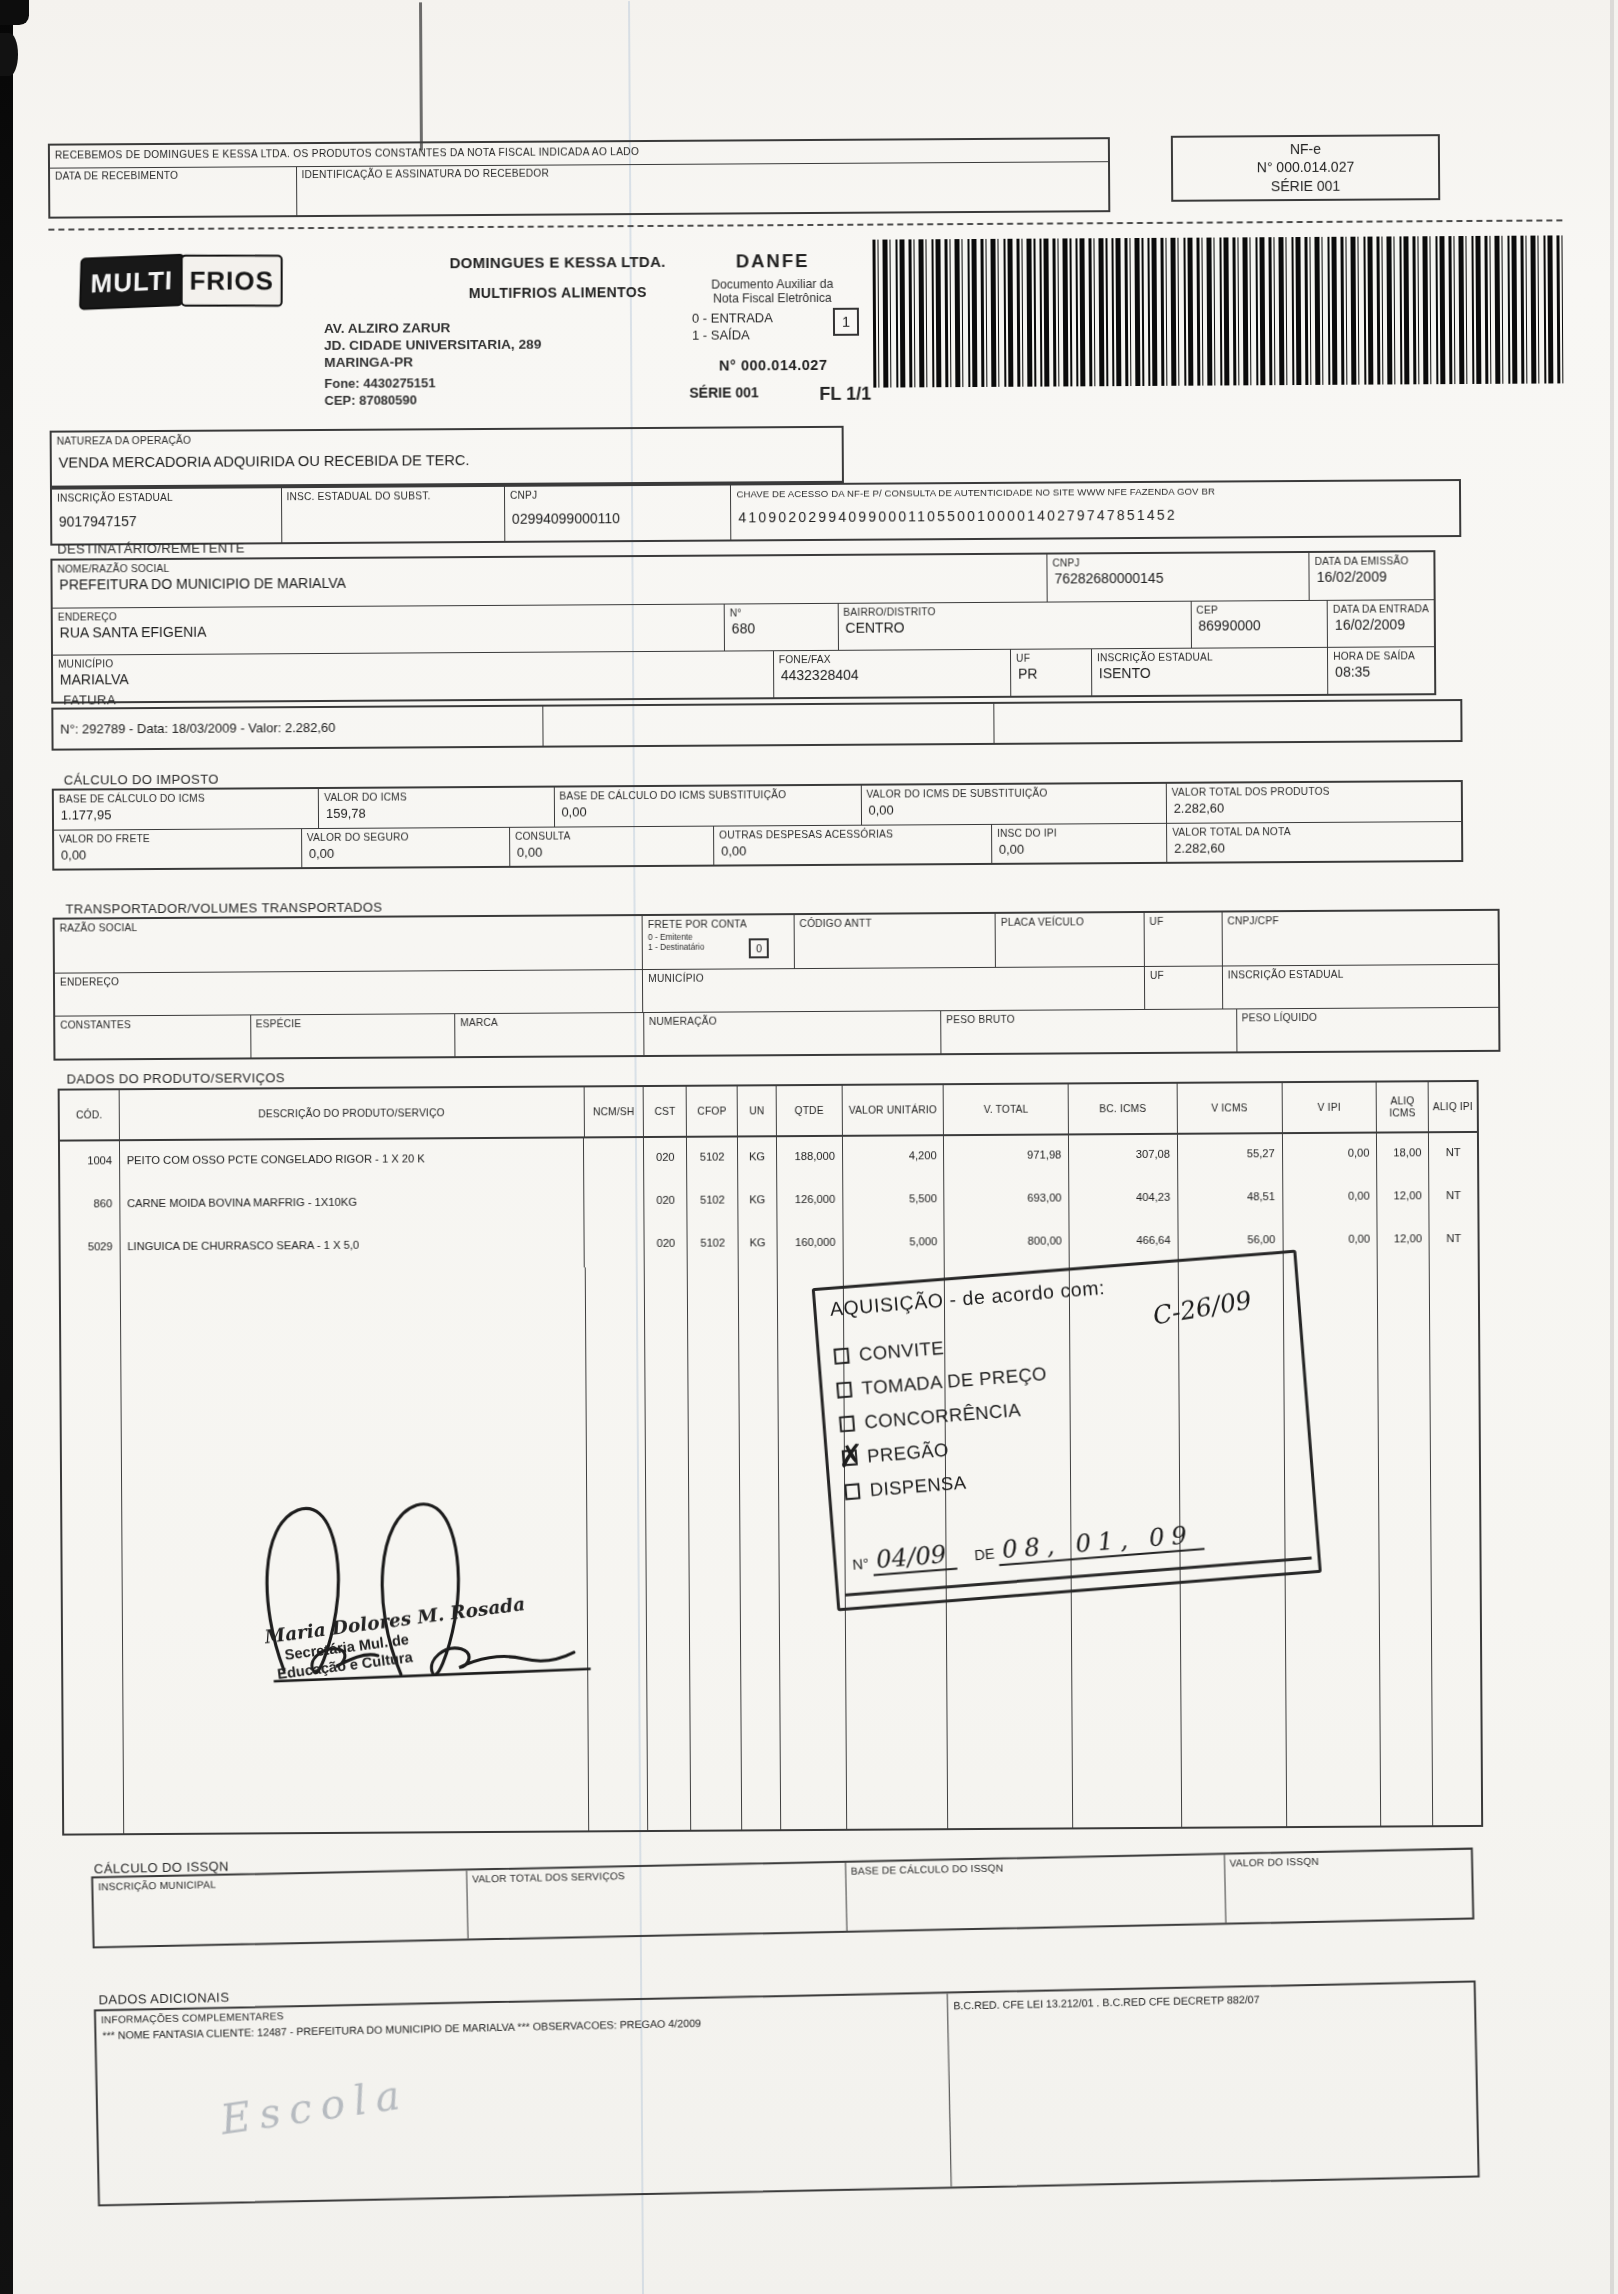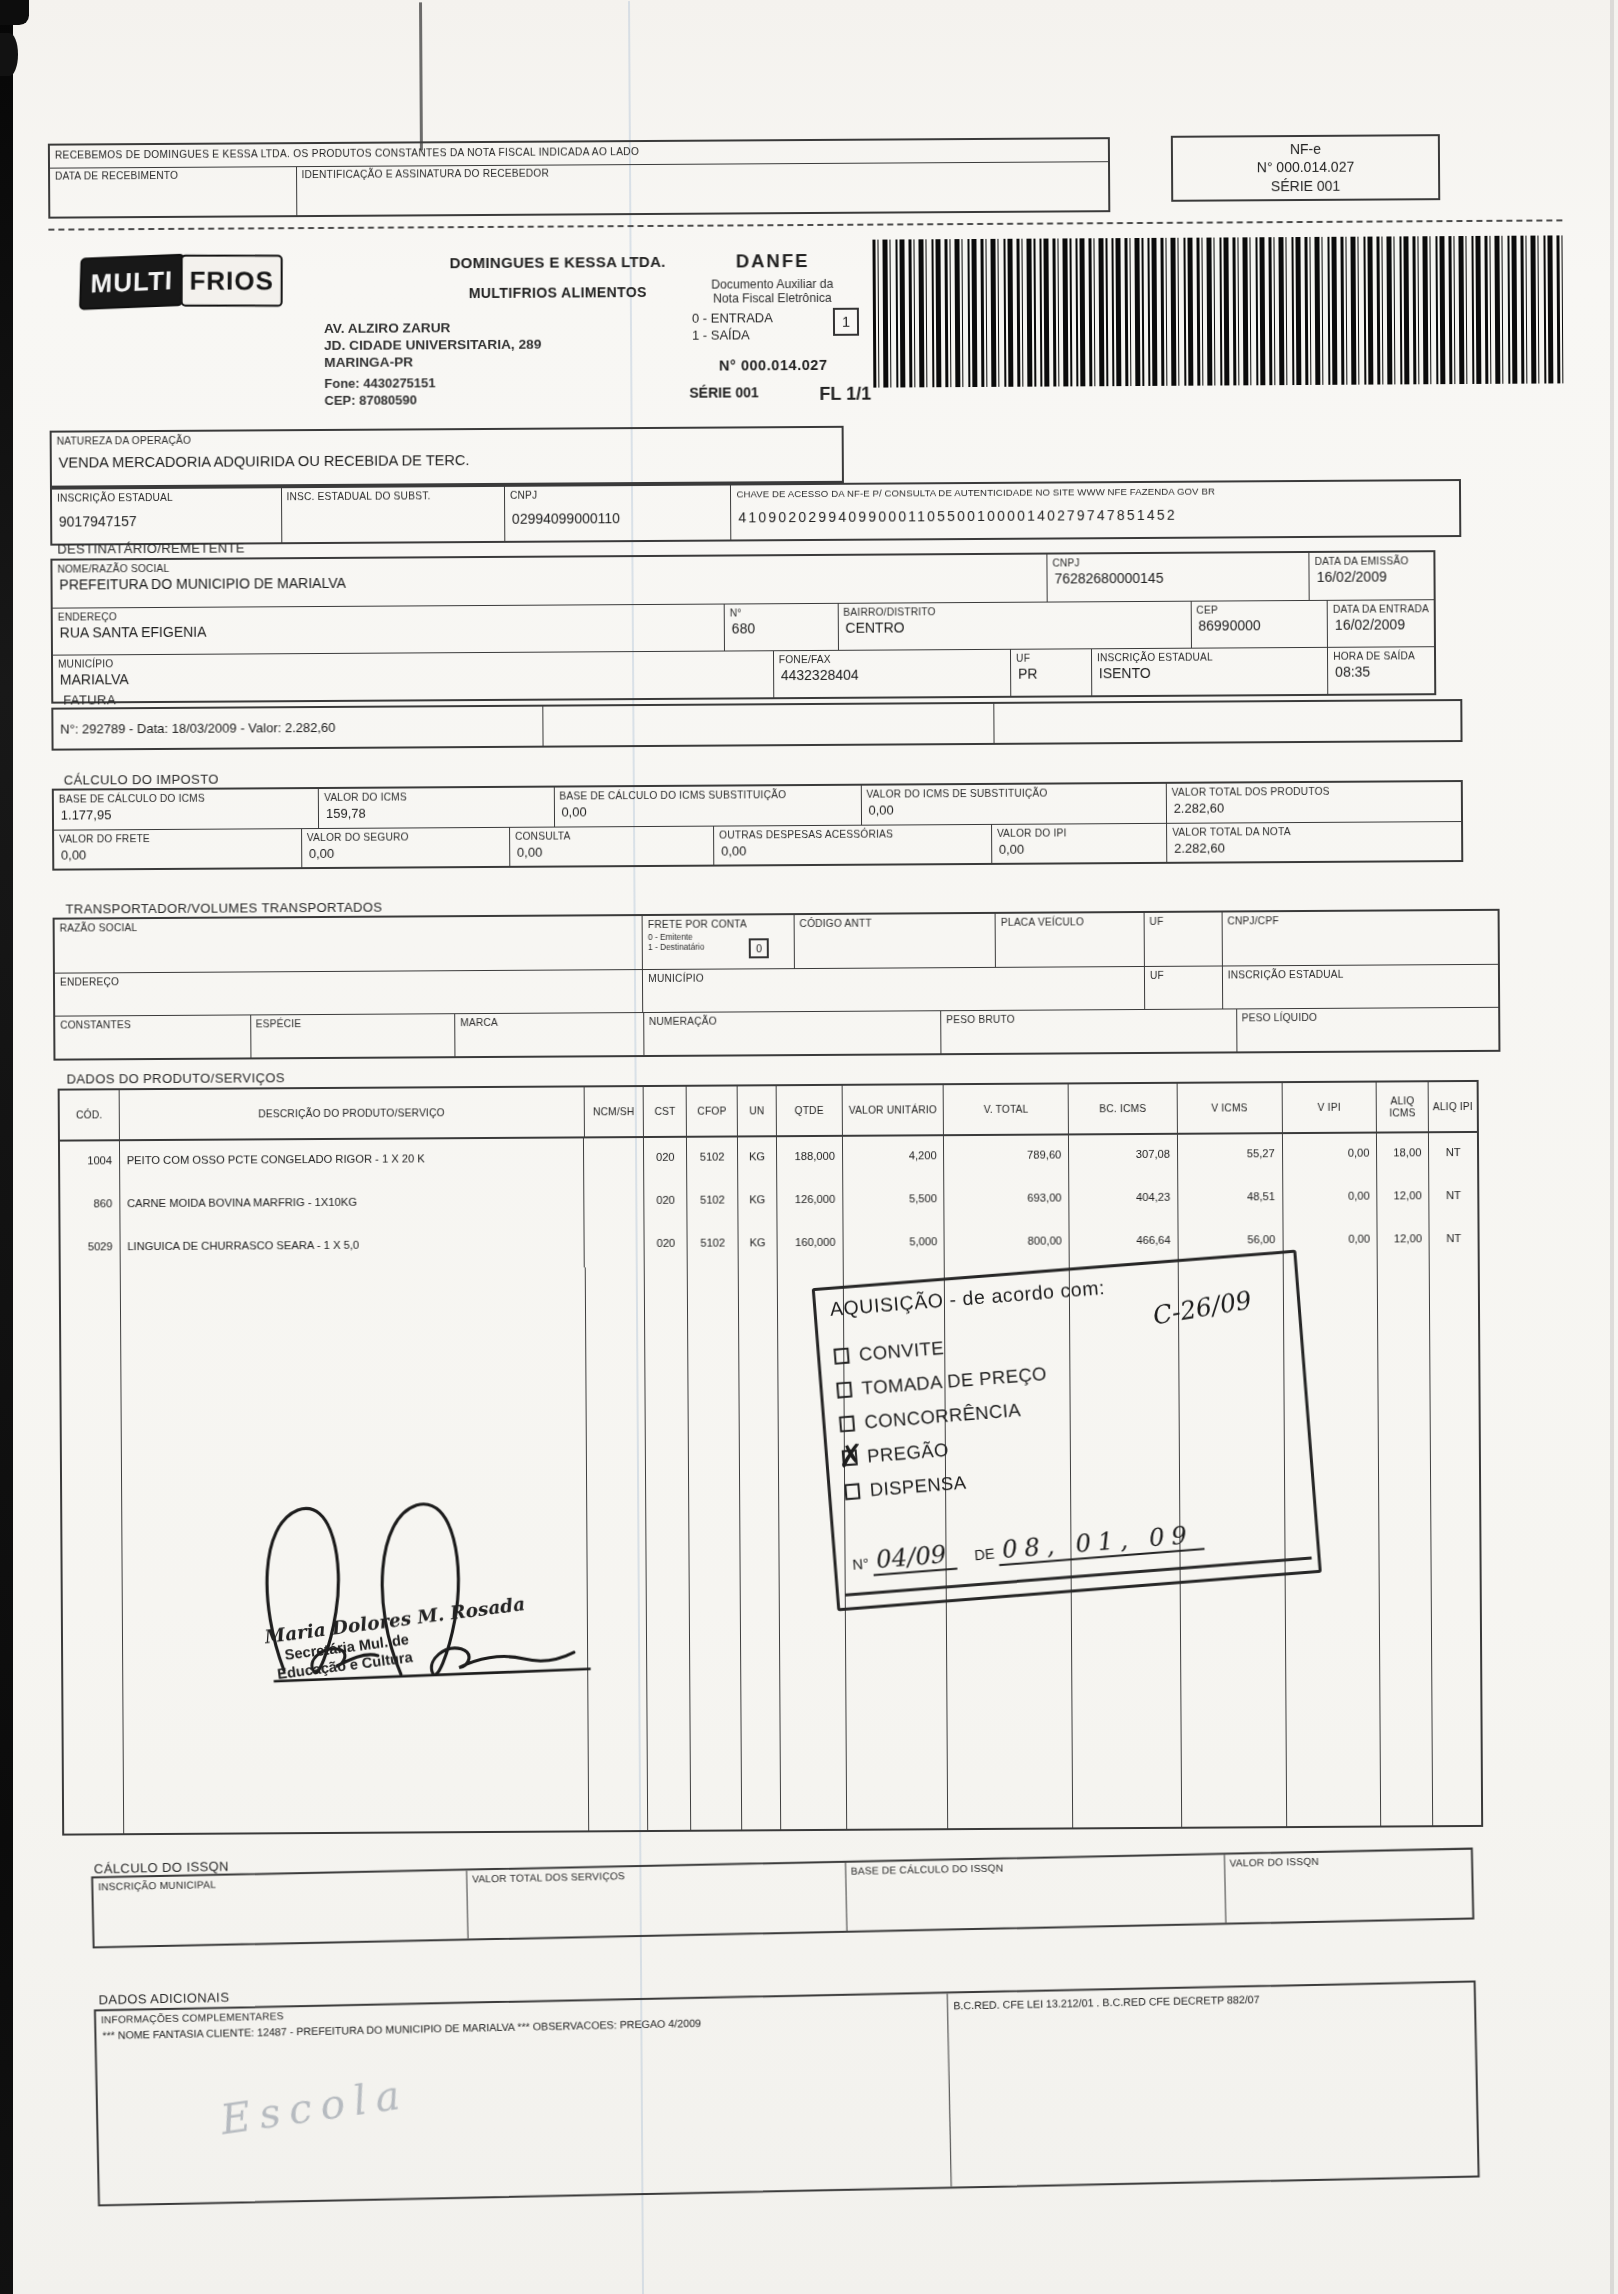--- a/index.html
+++ b/index.html
@@ -307,21 +307,21 @@
         </div>
         <div class="td" style="width:205px;">
           <div class="lbl">CONSULTA</div>
           <div class="val" style="font-size:13px;">0,00</div>
         </div>
         <div class="td" style="width:279px;">
           <div class="lbl">OUTRAS DESPESAS ACESSÓRIAS</div>
           <div class="val" style="font-size:13px;">0,00</div>
         </div>
         <div class="td" style="width:176px;">
-          <div class="lbl">VALOR DO IPI</div>
+          <div class="lbl">INSC DO IPI</div>
           <div class="val" style="font-size:13px;">0,00</div>
         </div>
         <div class="td" style="width:296px;">
           <div class="lbl">VALOR TOTAL DA NOTA</div>
           <div class="val" style="font-size:13px;">2.282,60</div>
         </div>
       </div>
     </div>
 
     <div class="sect" style="left:60px;top:897px;">TRANSPORTADOR/VOLUMES TRANSPORTADOS</div>
@@ -407,21 +407,21 @@
       </div>
       <div class="prow pdrow">
         <div class="pc c0 tR">1004</div>
         <div class="pc c1 tL">PEITO COM OSSO PCTE CONGELADO RIGOR - 1 X 20 K</div>
         <div class="pc c2"></div>
         <div class="pc c3 tC">020</div>
         <div class="pc c4 tC">5102</div>
         <div class="pc c5 tC">KG</div>
         <div class="pc c6 tR">188,000</div>
         <div class="pc c7 tR">4,200</div>
-        <div class="pc c8 tR">789,60</div>
+        <div class="pc c8 tR">971,98</div>
         <div class="pc c9 tR">307,08</div>
         <div class="pc c10 tR">55,27</div>
         <div class="pc c11 tR">0,00</div>
         <div class="pc c12 tR">18,00</div>
         <div class="pc c13 tC">NT</div>
       </div>
       <div class="prow pdrow">
         <div class="pc c0 tR">860</div>
         <div class="pc c1 tL">CARNE MOIDA BOVINA MARFRIG - 1X10KG</div>
         <div class="pc c2"></div>

